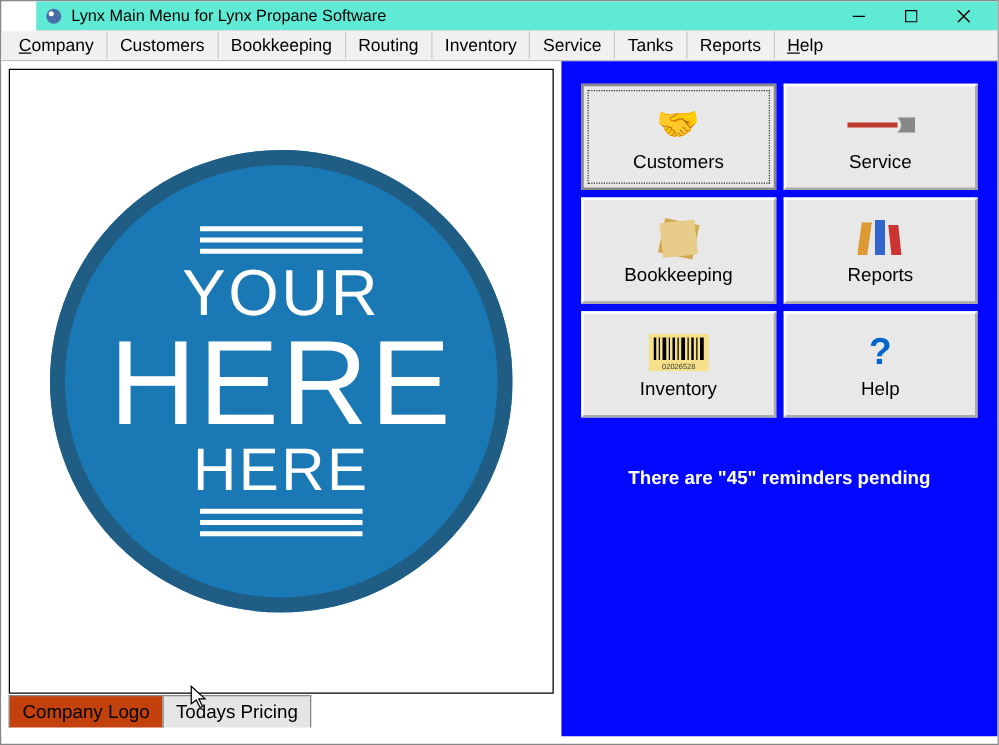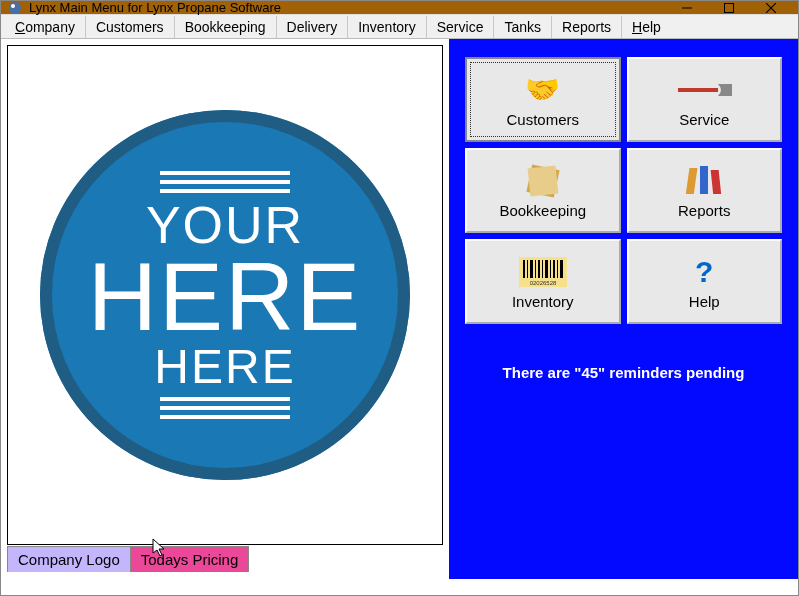--- a/index.html
+++ b/index.html
@@ -7,46 +7,47 @@
     font-family: Tahoma, Arial, sans-serif;
     font-size: 13px;
     background: #ffffff;
     width: 799px;
     height: 596px;
     overflow: hidden;
     border: 1px solid #888;
   }
   
   .titlebar {
-    height: 14px;
-    background: #a16207;
+    height: 24px;
+    background: #5eead4;
     display: flex;
     align-items: center;
     padding: 0 6px;
     border-bottom: 1px solid #ddd;
+    margin-left: 28px;
   }
   .titlebar-icon {
     width: 16px; height: 16px;
     margin-right: 6px;
     display:inline-block;
   }
   .titlebar-title { flex: 1; font-size: 13px; color: #000; }
   .win-btn {
     width: 42px; height: 28px;
     display: flex; align-items: center; justify-content: center;
     font-size: 14px; color:#000;
     cursor: default;
   }
 
   
   .menubar {
     height: 24px;
     background: #f0f0f0;
     display: flex;
-    align-items: center;
+    align-items: flex-start;
     border-bottom: 1px solid #bbb;
     padding-left: 4px;
     font-size: 14px;
   }
   .menuitem {
     padding: 3px 10px;
     border-right: 1px solid #c8c8c8;
     cursor: default;
     display:flex; align-items:center;
   }
@@ -106,27 +107,27 @@
   .left-tabs {
     display:flex;
     align-items:flex-end;
     height: 28px;
     margin-top:-1px;
   }
   .tab {
     border:1px solid #888;
     border-bottom:none;
     padding:4px 10px;
-    background:#ec4899;
+    background:#e5e5e5;
     font-size:15px;
     margin-right:-1px;
     cursor:default;
   }
   .tab.active {
-    background:#c4b5fd;
+    background:#c2410c;
     border-top:1px solid #888;
   }
 
   
   .right-pane {
     flex: 1;
     background:#0308ff;
     padding: 18px 10px;
     display:flex;
     flex-direction:column;
@@ -198,21 +199,21 @@
       </svg>
   </div>
 </div>
 
 <div class="menubar">
   <div class="menuitem">
       <span><span class="ul">C</span>ompany</span>
     </div>
   <div class="menuitem">Customers</div>
   <div class="menuitem">Bookkeeping</div>
-  <div class="menuitem">Delivery</div>
+  <div class="menuitem">Routing</div>
   <div class="menuitem">Inventory</div>
   <div class="menuitem">Service</div>
   <div class="menuitem">Tanks</div>
   <div class="menuitem">Reports</div>
   <div class="menuitem">
       <span><span class="ul">H</span>elp</span>
     </div>
 </div>
 
 <div class="content">

